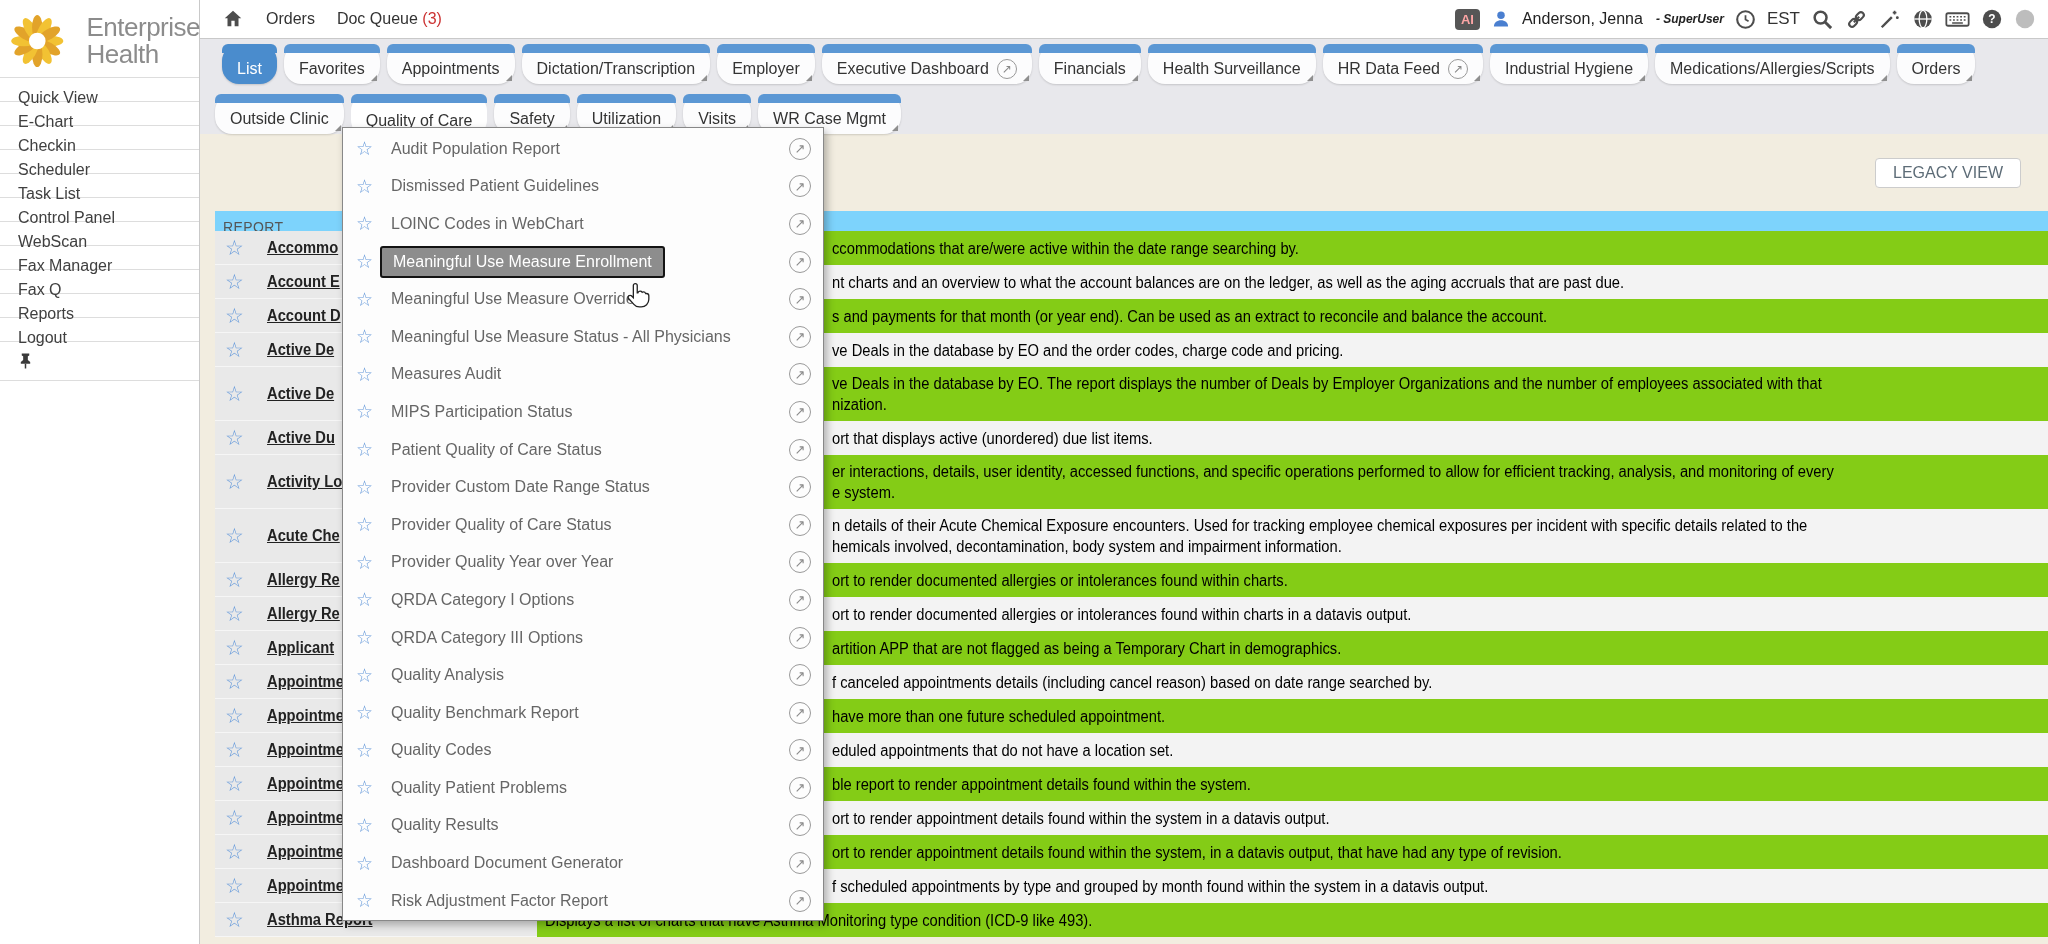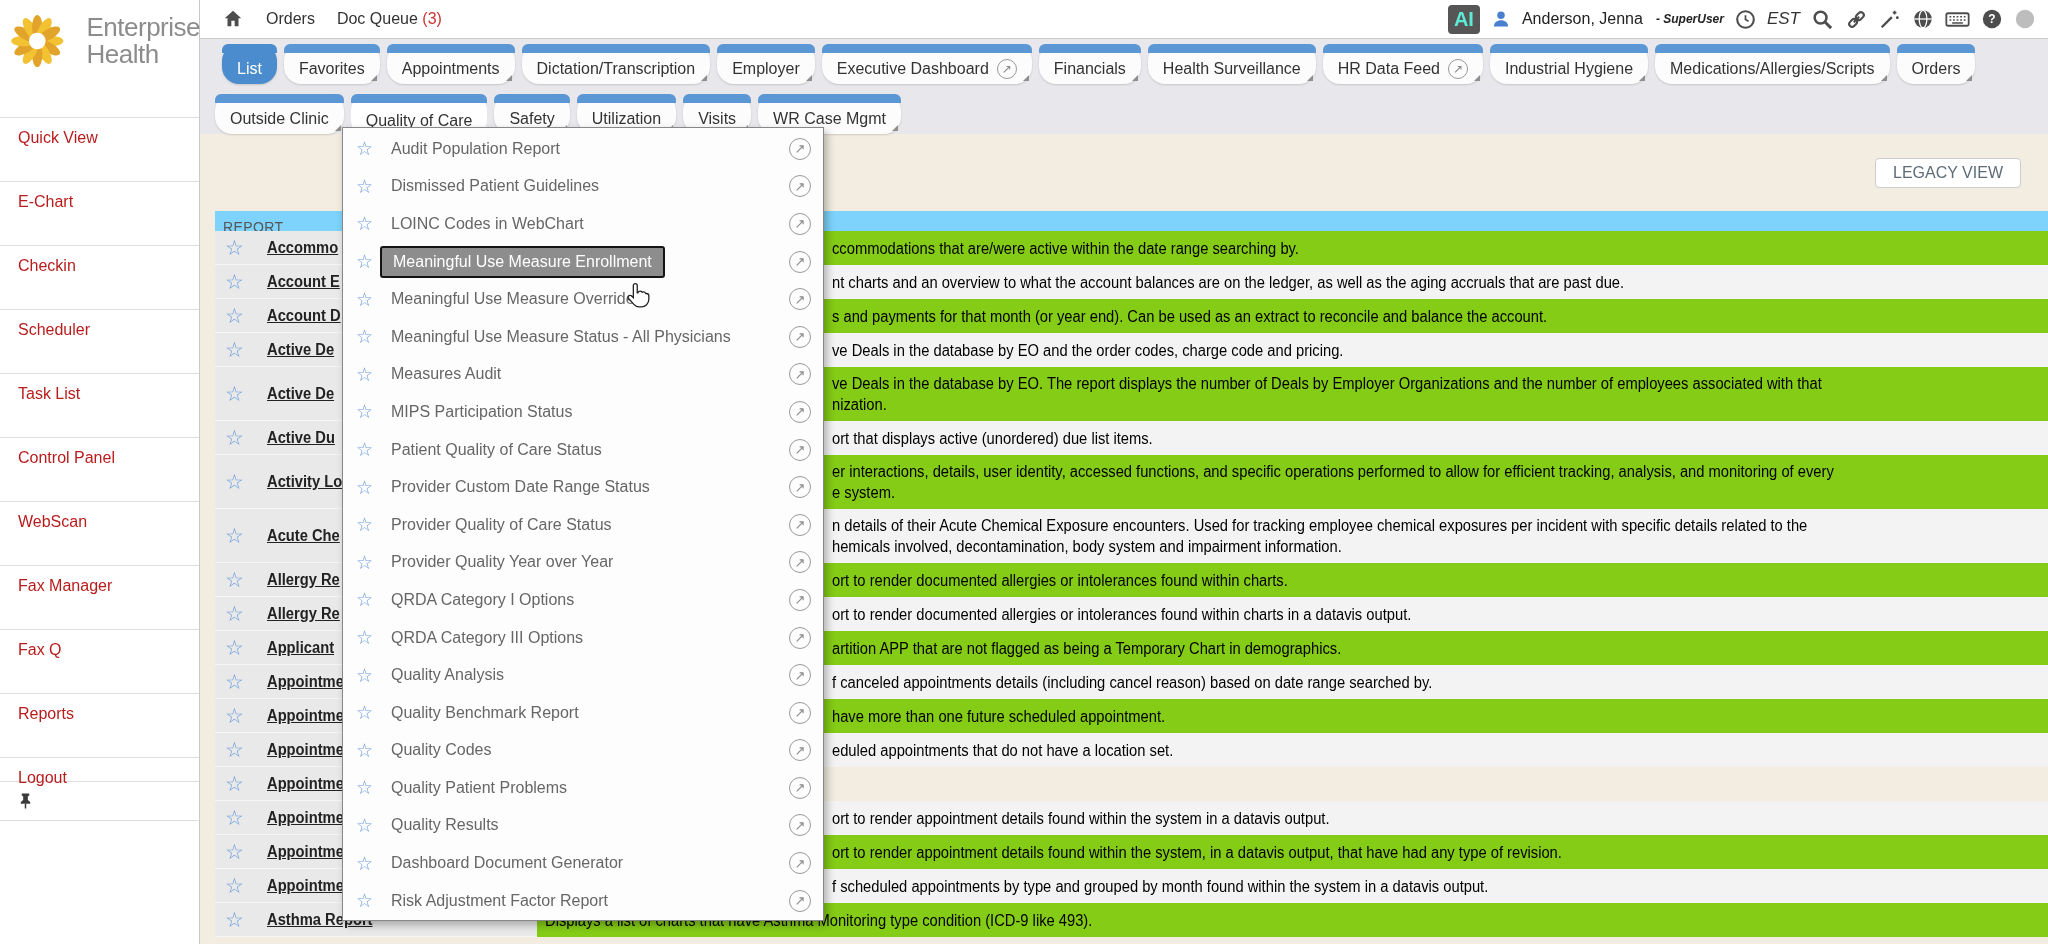--- a/index.html
+++ b/index.html
@@ -3,33 +3,33 @@
 <meta charset="utf-8">
 <style>
   * { margin:0; padding:0; box-sizing:border-box; }
   html,body { width:2048px; height:944px; font-family:"Liberation Sans", sans-serif; background:#fff; position:relative; overflow:hidden; }
 
   
   .sidebar { position:absolute; left:0; top:0; width:200px; height:944px; background:#fff; border-right:1px solid #c9c9c9; z-index:20; }
   .logo { position:absolute; left:6px; top:6px; width:194px; height:70px; display:flex; align-items:center; }
   .logo-text { margin-left:18px; color:#8c8c8c; font-size:26px; line-height:27px; letter-spacing:-0.5px; }
   .side-nav { position:absolute; top:77px; left:0; right:0; }
-  .side-item { height:24px; line-height:39.5px; padding-left:18px; font-size:16px; color:#b91c1c; border-top:1px solid #ddd; cursor:pointer; background:#fff;margin-top:40px; }
+  .side-item { height:24px; line-height:39.5px; padding-left:18px; font-size:16px; color:#404040; border-top:1px solid #ddd; cursor:pointer; background:#fff; }
   .side-pin { height:39.5px; border-top:1px solid #ddd; border-bottom:1px solid #ddd; display:flex; align-items:center; padding-left:18px; }
 
   
   .topbar { position:absolute; left:200px; right:0; top:0; height:39px; background:#fff; border-bottom:1px solid #c9c9c9; display:flex; align-items:center; z-index:15; }
   .topbar .home { margin-left:22px; display:flex; align-items:center; cursor:pointer; }
   .tb-link { margin-left:22px; font-size:16px; color:#333; cursor:pointer; }
   .tb-red { color:#c33; }
   .topbar-right { margin-left:auto; display:flex; align-items:center; gap:11px; padding-right:12px; }
-  .ai-badge { background:#565656; color:#5eead4; font-weight:bold; font-size:20px; border-radius:4px; padding:3px 6px; }
+  .ai-badge { background:#565656; color:#fca5a5; font-weight:bold; font-size:13px; border-radius:4px; padding:3px 6px; }
   .tb-name { font-size:16px; color:#222; }
   .tb-role { font-size:12px; color:#222; font-style:italic; font-weight:bold; margin-left:2px; }
-  .tb-tz { font-size:17px; color:#333;font-style:italic; }
+  .tb-tz { font-size:17px; color:#333; }
   .icn { display:inline-flex; align-items:center; justify-content:center; }
 
   
   .tabbar { position:absolute; left:200px; right:0; top:39px; height:95px; background:#e8e8ec; z-index:10; }
   .tabs-row { position:absolute; display:flex; gap:7px; }
   .row1 { left:22px; top:5px; }
   .row2 { left:15px; top:55px; }
   .tab { position:relative; height:40px; padding:10px 15px 0; line-height:28px; font-size:16px; color:#333; background:#fcfcfd; border-radius:17px; cursor:pointer; white-space:nowrap; box-shadow:0 1px 2px rgba(0,0,0,.15); display:flex; align-items:center; gap:8px; }
   .tab::before { content:''; position:absolute; top:0; left:0; right:0; height:9px; background:#5b97d4; border-radius:6px 6px 0 0; }
   .tab::after { content:''; position:absolute; right:3px; bottom:3px; border-left:6px solid transparent; border-bottom:6px solid #8f8f8f; }
@@ -382,20 +382,23 @@
           </div>
           <div class="desccell">
             <span class="rdesc">eduled appointments that do not have a location set.</span>
           </div>
         </div>
         <div class="row">
           <div class="namecell">
             <span class="rstar">☆</span>
             <span class="rname">Appointme</span>
           </div>
+          <div class="desccell">
+            <span class="rdesc">ble report to render appointment details found within the system.</span>
+          </div>
         </div>
         <div class="row alt">
           <div class="namecell">
             <span class="rstar">☆</span>
             <span class="rname">Appointme</span>
           </div>
           <div class="desccell">
             <span class="rdesc">ort to render appointment details found within the system in a datavis output.</span>
           </div>
         </div>

